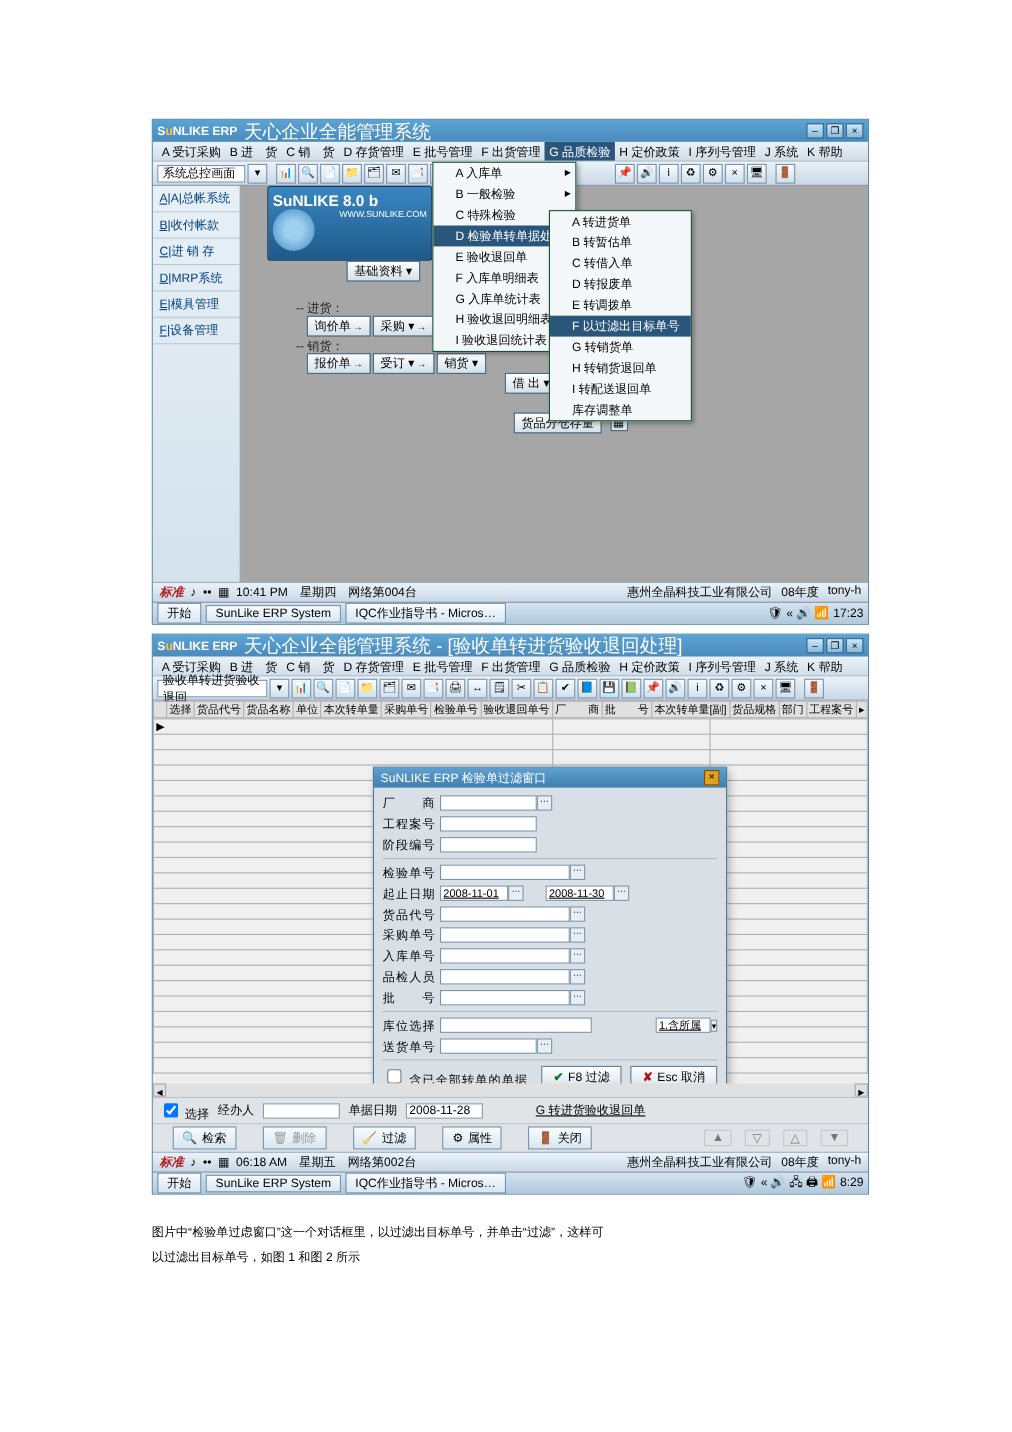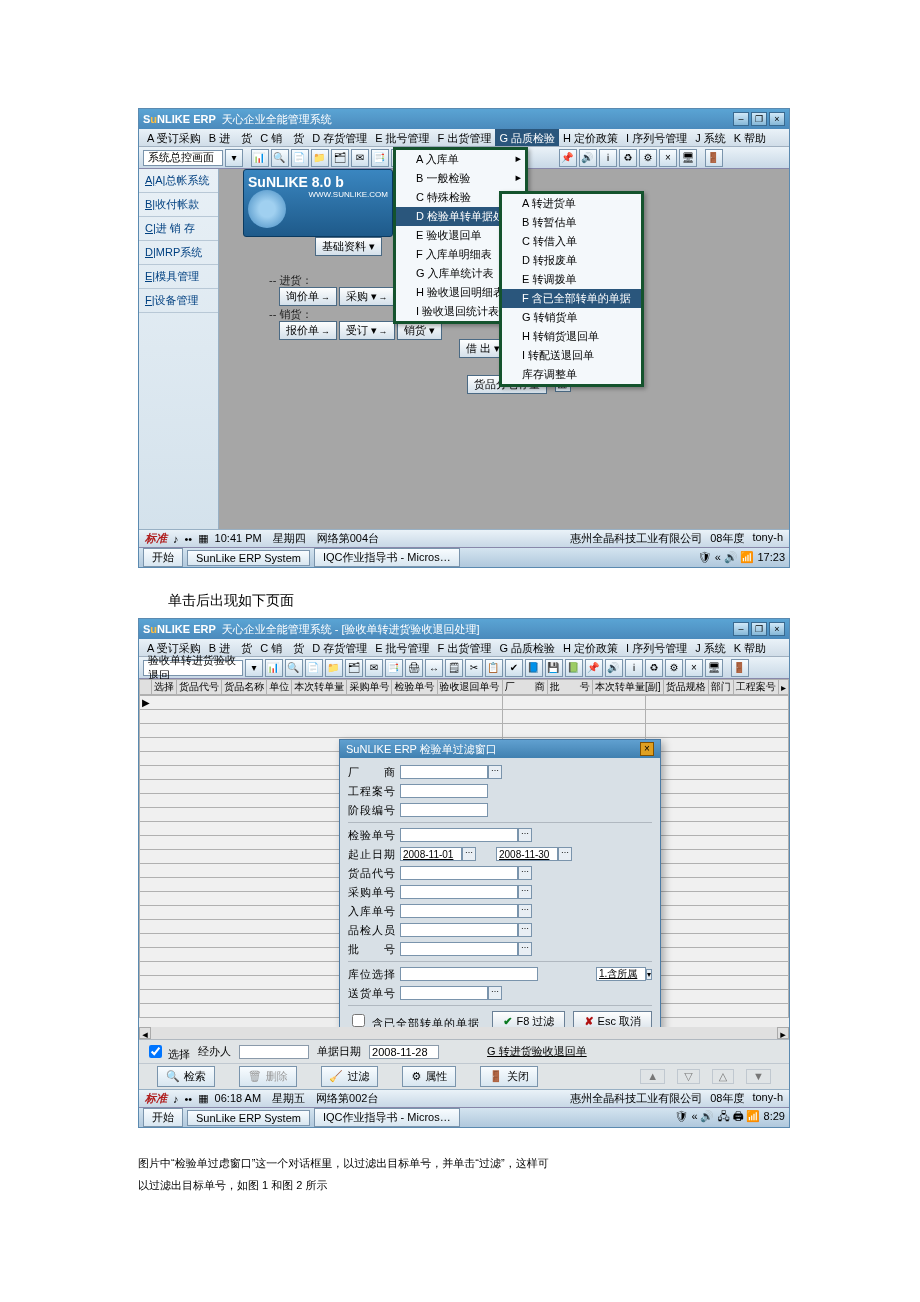--- a/index.html
+++ b/index.html
@@ -2,39 +2,39 @@
 <html><head>
 <meta charset="utf-8">
 <style>
 * { box-sizing: border-box; font-family: "SimSun", "宋体", sans-serif; font-size: 11px; }
 body { margin: 0; background: #fff; padding: 0; }
 .page-wrap { width: 920px; margin: 0 auto; padding: 108px 130px 40px 138px; }
 .app-window { border: 1px solid #5b8ab0; background: #e8e8e8; margin-bottom: 8px; }
 .titlebar { height: 20px; background: linear-gradient(#5aa4d4,#4b8abc); display: flex; align-items: center; padding: 0 4px; color: #fff; }
 .titlebar .logo { font-weight: bold; font-size: 12px; }
 .titlebar .logo em { font-style: normal; color: #ffc040; }
-.titlebar .title { margin-left: 6px; font-size: 11px; }
+.titlebar .title { margin-left: 6px; font-size: 17px; }
 .win-btns { margin-left: auto; display: flex; gap: 2px; }
 .win-btn { width: 16px; height: 14px; background: linear-gradient(#d0e8f8,#86b8d8); border: 1px solid #3a6a90; font-size: 9px; text-align: center; line-height: 12px; cursor: pointer; color: #000; }
 .menubar { height: 18px; background: linear-gradient(#eaf2f8,#d0dde8); display: flex; padding: 0 4px; border-bottom: 1px solid #a0b0c0; }
 .menubar span { padding: 2px 4px; cursor: pointer; }
 .menubar span.hi { background: #2a567c; color: #fff; }
 .toolbar { height: 22px; background: linear-gradient(#eaf2f8,#c8d8e6); display: flex; align-items: center; padding: 0 4px; gap: 2px; border-bottom: 1px solid #88a; }
 .tool-txt { background: #fff; border: 1px solid #7a94ac; height: 16px; padding: 0 4px; display: inline-flex; align-items: center; width: 80px; }
 .tbtn { width: 18px; height: 18px; border: 1px solid #7a94ac; background: linear-gradient(#f8fcff,#d0e0ec); text-align: center; line-height: 16px; font-size: 10px; cursor: pointer; }
 .tbtn.sep { border: none; background: none; width: 4px; }
 .content1 { height: 360px; position: relative; background: #a6a6a6; display: flex; }
 .sidebar { width: 80px; background: linear-gradient(#e8f0f6,#d4e2ec); border-right: 1px solid #98b0c4; }
 .sidebar div { padding: 4px 6px; border-bottom: 1px solid #b8c8d6; cursor: pointer; color: #004080; }
 .sidebar div u { text-decoration: underline; }
 .workspace { flex: 1; position: relative; background: #a6a6a6; }
 .sunlike-box { position: absolute; left: 24px; top: 0px; width: 150px; height: 68px; background: linear-gradient(#3a86c0,#1e5a8a); border: 1px solid #0a3a60; border-radius: 3px; color: #fff; padding: 4px; }
 .sunlike-box .v { font-size: 14px; font-weight: bold; }
 .sunlike-box .globe { position: absolute; left: 4px; top: 20px; width: 38px; height: 38px; border-radius: 50%; background: radial-gradient(#a0d0f0 30%, #4088c0); }
-.dropdown-menu { position: absolute; border: 3px solid #14532d; background: #f4f8fb; box-shadow: 2px 2px 4px rgba(0,0,0,.3); z-index: 10; min-width: 90px; }
+.dropdown-menu { position: absolute; border: 1px solid #14532d; background: #f4f8fb; box-shadow: 2px 2px 4px rgba(0,0,0,.3); z-index: 10; min-width: 90px; }
 .dropdown-menu div { padding: 2px 10px 2px 20px; cursor: pointer; white-space: nowrap; position: relative; }
 .dropdown-menu div.hl { background: #2a567c; color: #fff; }
 .dropdown-menu div.arrow::after { content: "▸"; position: absolute; right: 4px; }
 .node-btn { position: absolute; border: 1px solid #4b6a84; background: linear-gradient(#fdfefe,#d4e0ea); padding: 1px 6px; font-size: 11px; display: inline-flex; align-items: center; gap: 2px; cursor: pointer; }
 .arrow-sm { font-size: 9px; }
 .lbl { position: absolute; color: #222; }
 .statusbar { height: 18px; background: linear-gradient(#eaf2f8,#c8d8e6); border-top: 1px solid #98b0c4; display: flex; align-items: center; padding: 0 6px; gap: 6px; }
 .statusbar .r { margin-left: auto; display: flex; gap: 8px; }
 .taskbar { height: 20px; background: linear-gradient(#d4e4f0,#b0c8dc); border-top: 1px solid #88a; display: flex; align-items: center; padding: 0 4px; gap: 4px; }
 .task-btn { border: 1px solid #7a94ac; background: linear-gradient(#f8fcff,#d8e6f0); padding: 1px 8px; cursor: pointer; }
@@ -154,21 +154,21 @@
         <div>H 验收退回明细表</div>
         <div>I 验收退回统计表</div>
       </div>
 
       <div class="dropdown-menu" style="left:280px; top:22px;">
         <div>A 转进货单</div>
         <div>B 转暂估单</div>
         <div>C 转借入单</div>
         <div>D 转报废单</div>
         <div>E 转调拨单</div>
-        <div class="hl">F 含已全部转单的单据</div>
+        <div class="hl">F 以过滤出目标单号</div>
         <div>G 转销货单</div>
         <div>H 转销货退回单</div>
         <div>I 转配送退回单</div>
         <div>库存调整单</div>
       </div>
 
       <span class="node-btn" style="left:96px;top:68px">基础资料 ▾</span>
       <span class="lbl" style="left:50px;top:104px">-- 进货：</span>
       <span class="node-btn" style="left:60px;top:118px">
             <span>询价单</span>
@@ -209,21 +209,20 @@
     </span>
   </div>
   <div class="taskbar">
     <span class="task-btn">开始</span>
     <span class="task-btn">SunLike ERP System</span>
     <span class="task-btn">IQC作业指导书 - Micros…</span>
     <span style="margin-left:auto">🛡 « 🔊 📶 <span>17:23</span></span>
   </div>
 </div>
 
-<div class="caption">单击后出现如下页面</div>
 
 <div class="app-window">
   <div class="titlebar">
     <span class="logo"><span>S</span><em>u</em><span>NLIKE ERP</span></span>
     <span class="title">天心企业全能管理系统 - [验收单转进货验收退回处理]</span>
     <div class="win-btns">
       <span class="win-btn">–</span>
       <span class="win-btn">❐</span>
       <span class="win-btn">×</span>
     </div>

